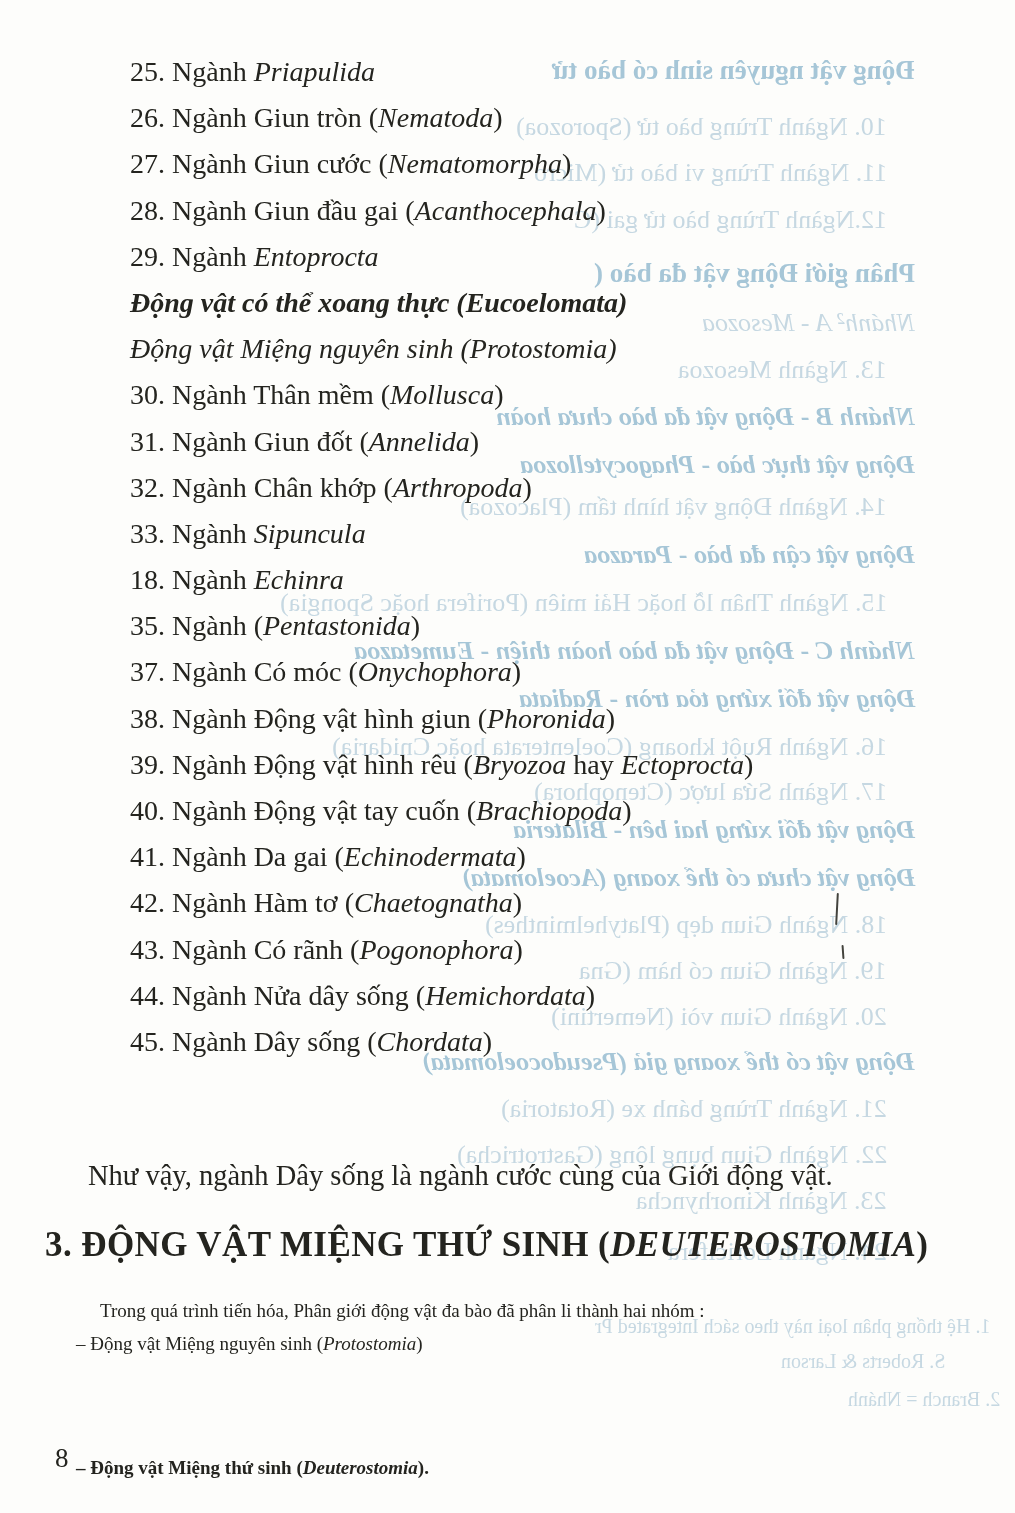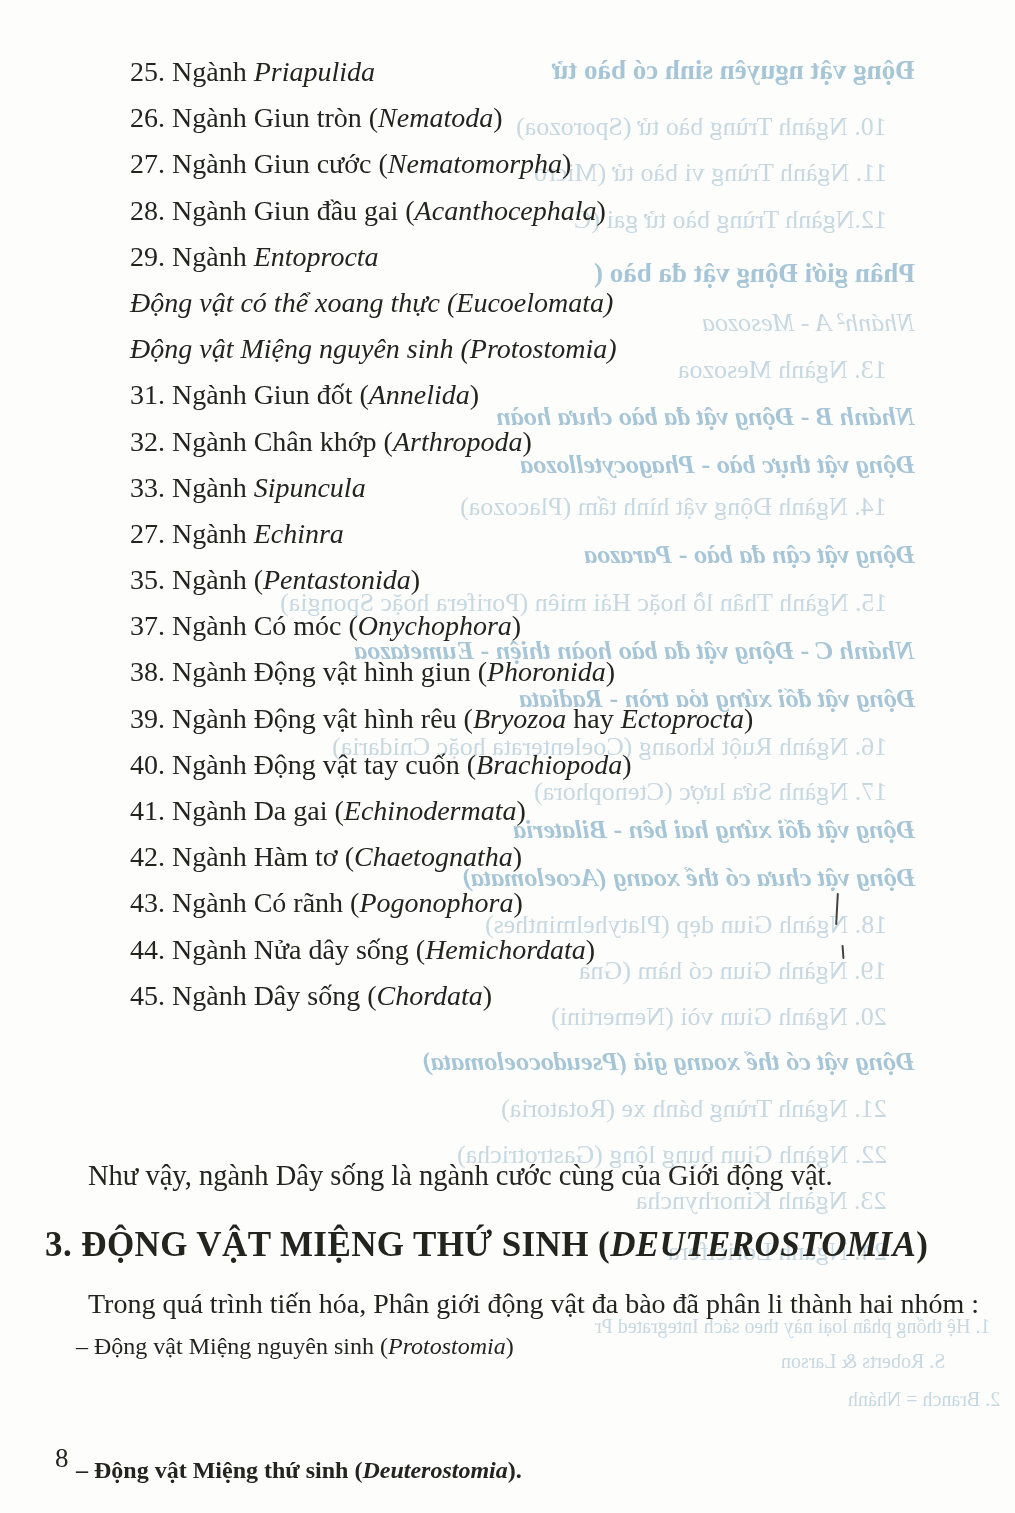--- a/index.html
+++ b/index.html
@@ -12,25 +12,25 @@
     color:var(--ink,#24241f);
     margin:0 auto;
   }
   
   .main-list{
     position:absolute;left:130px;top:49px;
     font-size:28px;line-height:46.2px;white-space:nowrap;
   }
   .main-list .line{height:46.2px;}
   span.it{font-style:italic;}
-  span.bd{font-weight:normal;}
+  span.bd{font-weight:bold;}
   .closing{position:absolute;left:88px;top:1160px;margin:0;font-size:28.5px;white-space:nowrap;}
   .heading{position:absolute;left:45px;top:1225px;margin:0;font-size:35px;font-weight:bold;letter-spacing:.4px;white-space:nowrap;}
-  .para{position:absolute;left:88px;top:1288px;margin:0;font-size:28px;white-space:nowrap;}
-  .bullet{position:absolute;left:76px;margin:0;font-size:24px;white-space:nowrap;}
+  .para{position:absolute;left:88px;top:1288px;margin:12px;font-size:19px;white-space:nowrap;}
+  .bullet{position:absolute;left:76px;margin:0;font-size:19px;white-space:nowrap;}
   .bullet.b0{top:1333px;}
   .bullet.b1{top:1457px;font-weight:bold;}
   .pagenum{position:absolute;left:55px;top:1443px;font-size:27px;}
   
   .ghost-layer{position:absolute;inset:0;pointer-events:none;}
   .ghost{
     position:absolute;white-space:nowrap;
     transform:scaleX(-1);
     color:var(--ghost,#c6d8e2);
     font-family:"Liberation Serif","DejaVu Serif",serif;
@@ -80,24 +80,25 @@
     </div>
 
   <div class="main-list" id="main-list">
       <div class="line"><span>25. Ngành </span><span class="it">Priapulida</span></div>
       <div class="line"><span>26. Ngành Giun tròn (</span><span class="it">Nematoda</span><span>)</span></div>
       <div class="line"><span>27. Ngành Giun cước (</span><span class="it">Nematomorpha</span><span>)</span></div>
       <div class="line"><span>28. Ngành Giun đầu gai (</span><span class="it">Acanthocephala</span><span>)</span></div>
       <div class="line"><span>29. Ngành </span><span class="it">Entoprocta</span></div>
       <div class="line"><span class="it bd">Động vật có thể xoang thực (Eucoelomata)</span></div>
       <div class="line"><span class="it">Động vật Miệng nguyên sinh (Protostomia)</span></div>
+      <div class="line"><span>30. Ngành Thân mềm (</span><span class="it">Mollusca</span><span>)</span></div>
       <div class="line"><span>31. Ngành Giun đốt (</span><span class="it">Annelida</span><span>)</span></div>
       <div class="line"><span>32. Ngành Chân khớp (</span><span class="it">Arthropoda</span><span>)</span></div>
       <div class="line"><span>33. Ngành </span><span class="it">Sipuncula</span></div>
-      <div class="line"><span>27. Ngành </span><span class="it">Echinra</span></div>
+      <div class="line"><span>18. Ngành </span><span class="it">Echinra</span></div>
       <div class="line"><span>35. Ngành (</span><span class="it">Pentastonida</span><span>)</span></div>
       <div class="line"><span>37. Ngành Có móc (</span><span class="it">Onychophora</span><span>)</span></div>
       <div class="line"><span>38. Ngành Động vật hình giun (</span><span class="it">Phoronida</span><span>)</span></div>
       <div class="line"><span>39. Ngành Động vật hình rêu (</span><span class="it">Bryozoa</span><span> hay </span><span class="it">Ectoprocta</span><span>)</span></div>
       <div class="line"><span>40. Ngành Động vật tay cuốn (</span><span class="it">Brachiopoda</span><span>)</span></div>
       <div class="line"><span>41. Ngành Da gai (</span><span class="it">Echinodermata</span><span>)</span></div>
       <div class="line"><span>42. Ngành Hàm tơ (</span><span class="it">Chaetognatha</span><span>)</span></div>
       <div class="line"><span>43. Ngành Có rãnh (</span><span class="it">Pogonophora</span><span>)</span></div>
       <div class="line"><span>44. Ngành Nửa dây sống (</span><span class="it">Hemichordata</span><span>)</span></div>
       <div class="line"><span>45. Ngành Dây sống (</span><span class="it">Chordata</span><span>)</span></div>

